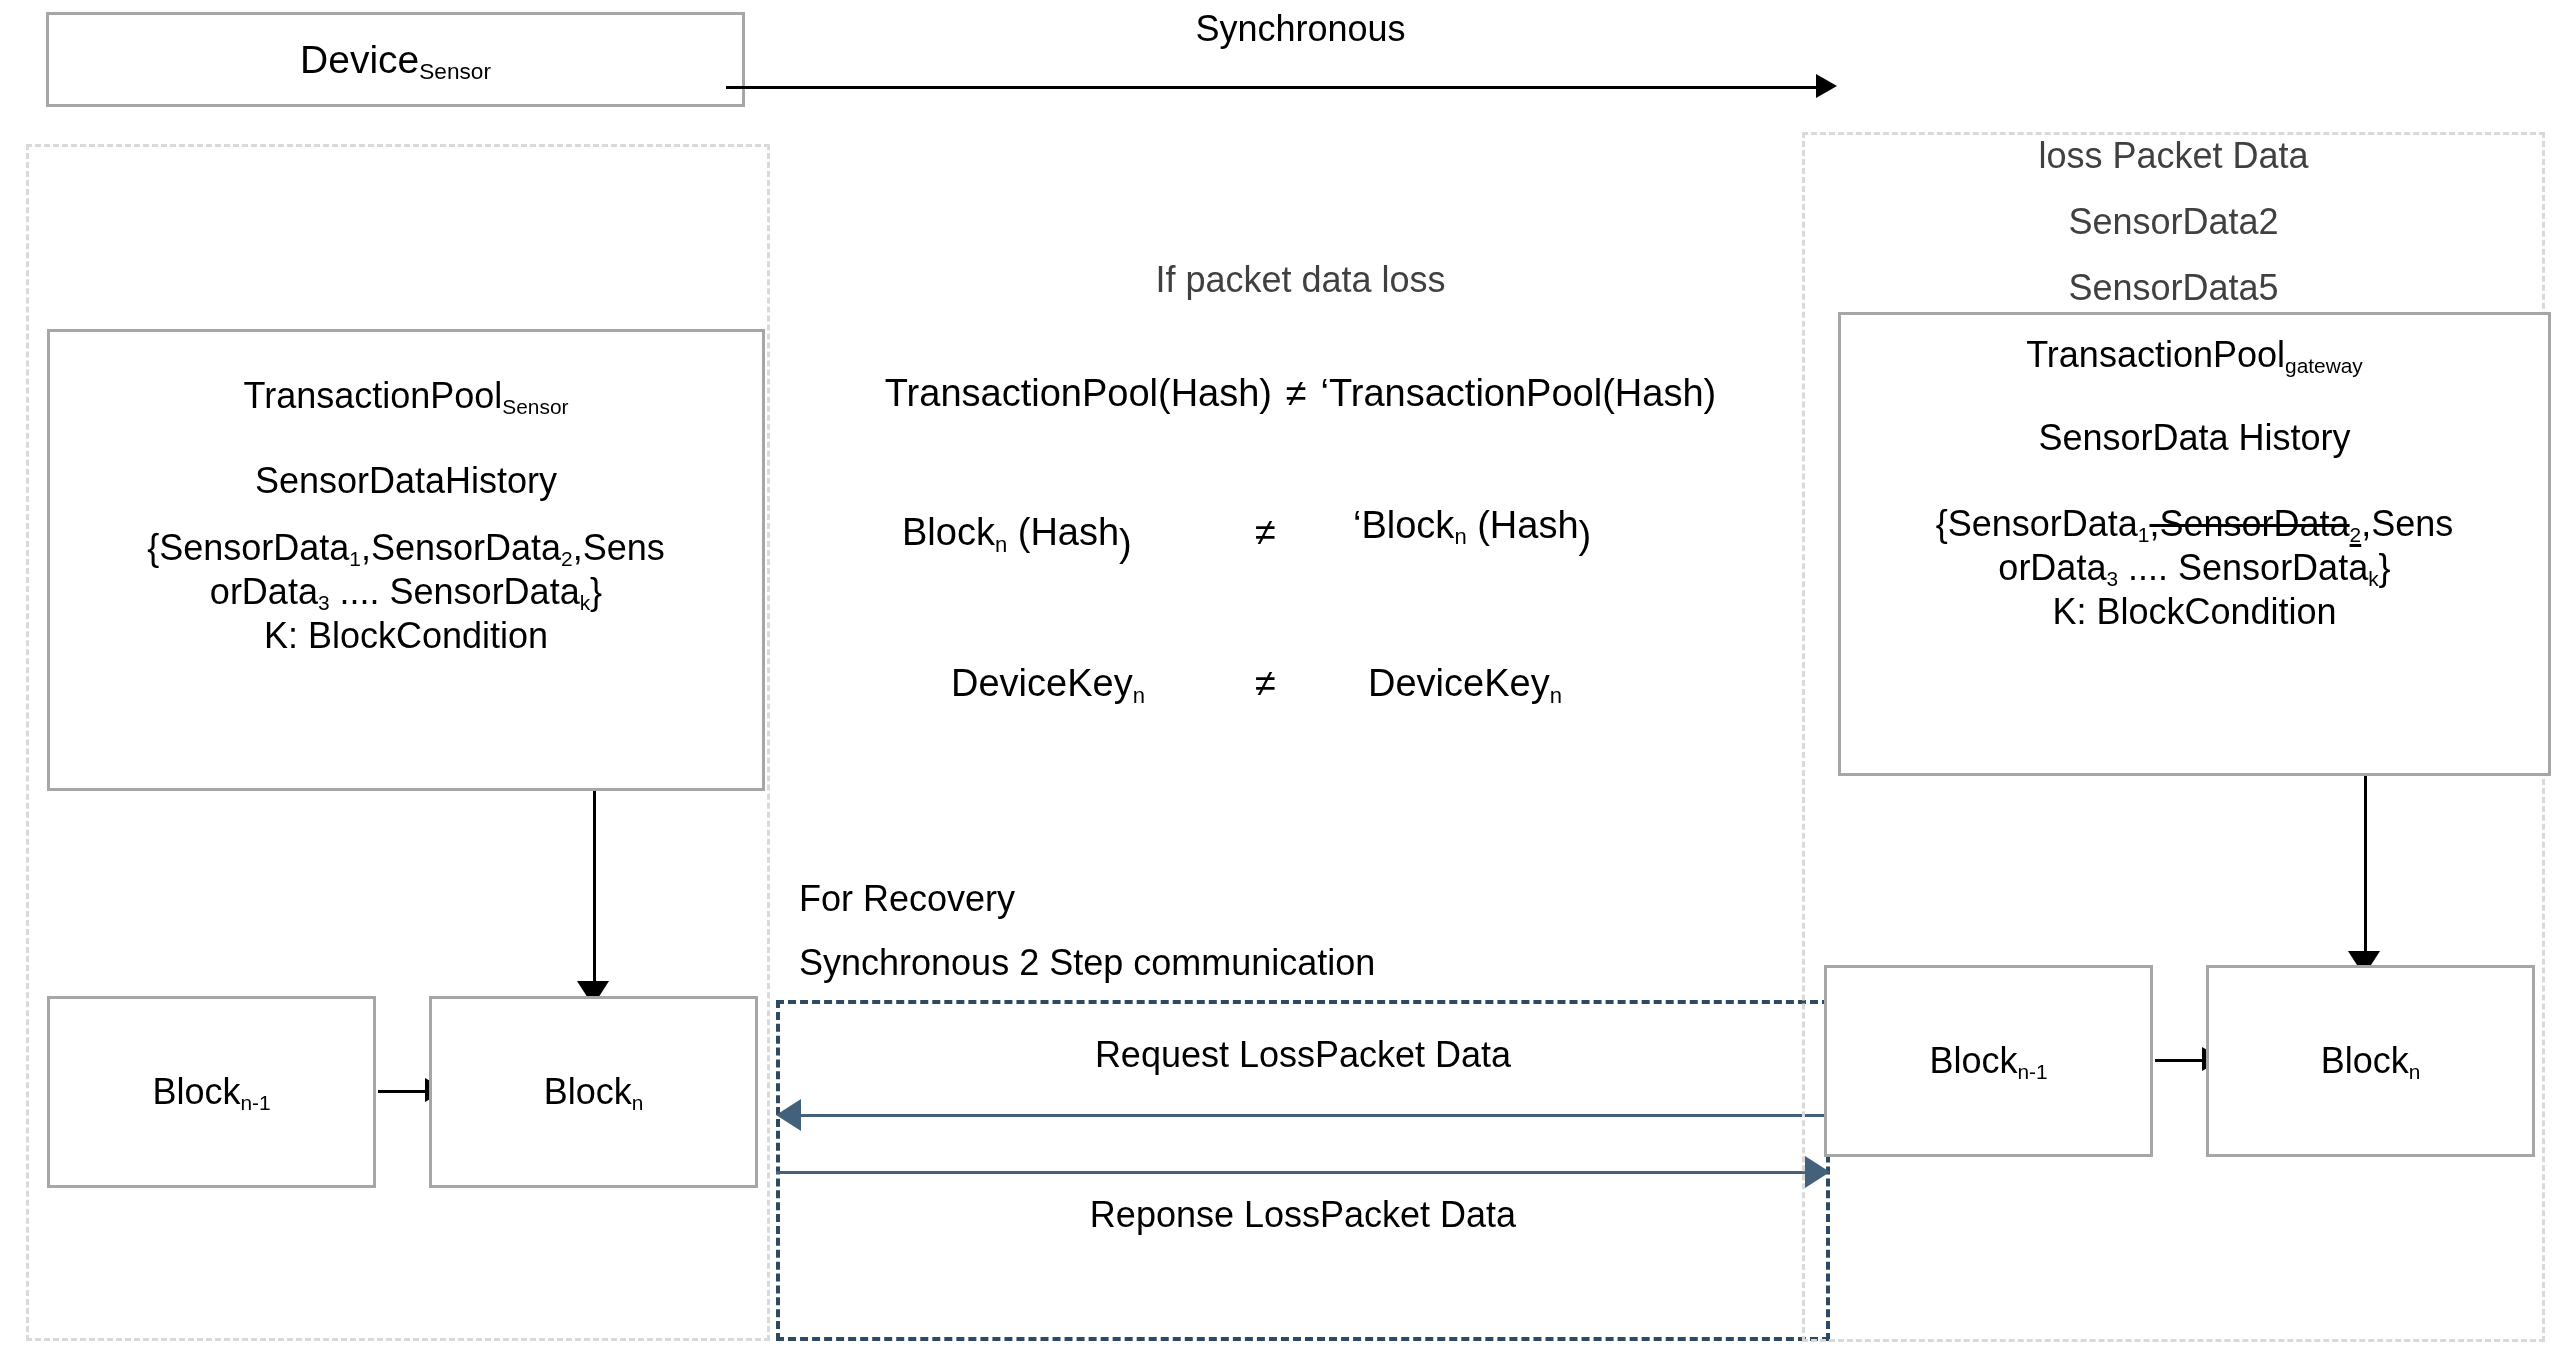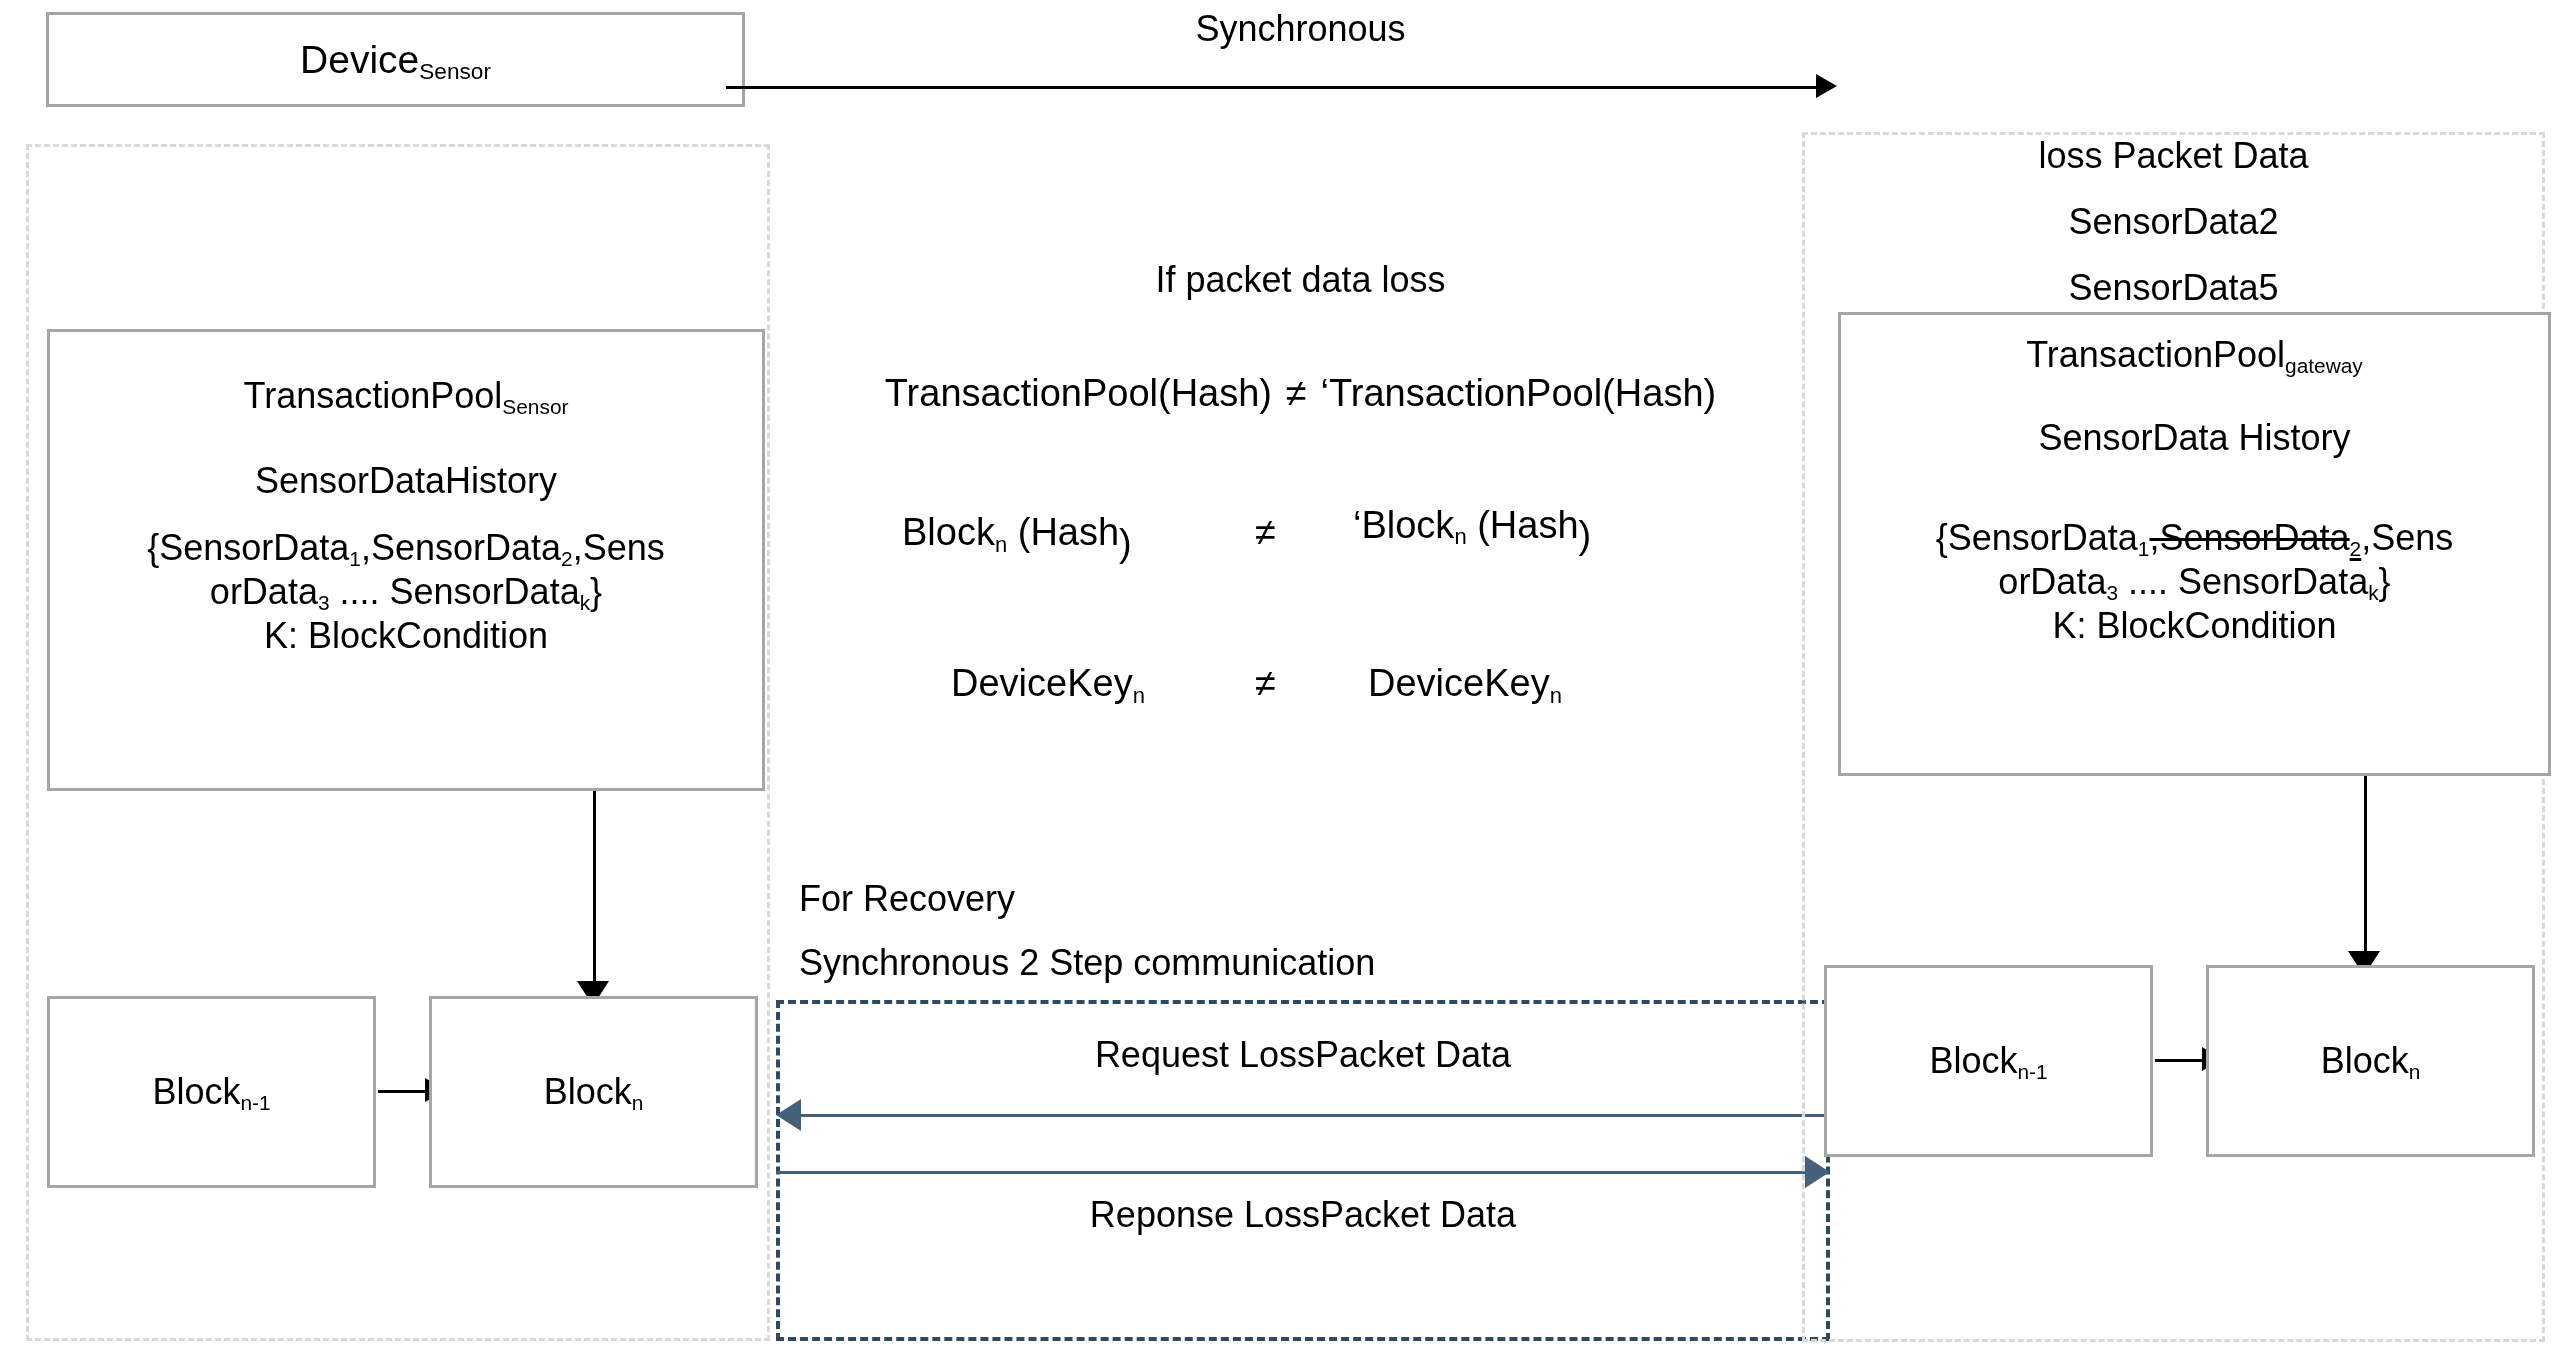--- a/index.html
+++ b/index.html
@@ -39,21 +39,21 @@
     border:4.5px dashed #2e4a63;
     background:transparent;
     box-sizing:border-box;
   }
 
   .t{position:absolute; white-space:nowrap;}
   .center{text-align:center;}
 
   .fs-device{font-size:39px;}
   .fs-eq{font-size:38px;}
-  .fs-red{font-size:36px;color:#000000;}
+  .fs-red{font-size:36px;color:#404040;}
   .fs-block{font-size:36px;}
   .fs-lbl{font-size:36px;}
 
   sub{font-size:0.58em; vertical-align:baseline; position:relative; top:0.30em;}
   .strike{text-decoration:line-through; text-decoration-thickness:3px;}
 
   .poolbody{
     position:absolute;
     left:0; right:0;
     text-align:center;
@@ -186,21 +186,21 @@
 
   <span class="t fs-red center" style="left:1802px; top:135px; width:743px;">loss Packet Data</span>
   <span class="t fs-red center" style="left:1802px; top:201px; width:743px;">SensorData2</span>
   <span class="t fs-red center" style="left:1802px; top:267px; width:743px;">SensorData5</span>
 
   <div class="solidbox" style="left:1838px; top:312px; width:713px; height:464px; display:block;">
     <div class="poolbody" style="top:18px;">
       <div style="margin-bottom:39px;">
         <span>TransactionPool</span><sub>gateway</sub>
       </div>
-      <div style="margin-bottom:56px;">SensorData History</div>
+      <div style="margin-bottom:42px;">SensorData History</div>
       <div>
         <span>{SensorData</span><sub>1</sub><span class="strike"><span>,SensorData</span><sub>2</sub></span><span>,Sens</span>
       </div>
       <div>
         <span>orData</span><sub>3</sub><span> .... SensorData</span><sub>k</sub><span>}</span>
       </div>
       <div>K: BlockCondition</div>
     </div>
   </div>
 

